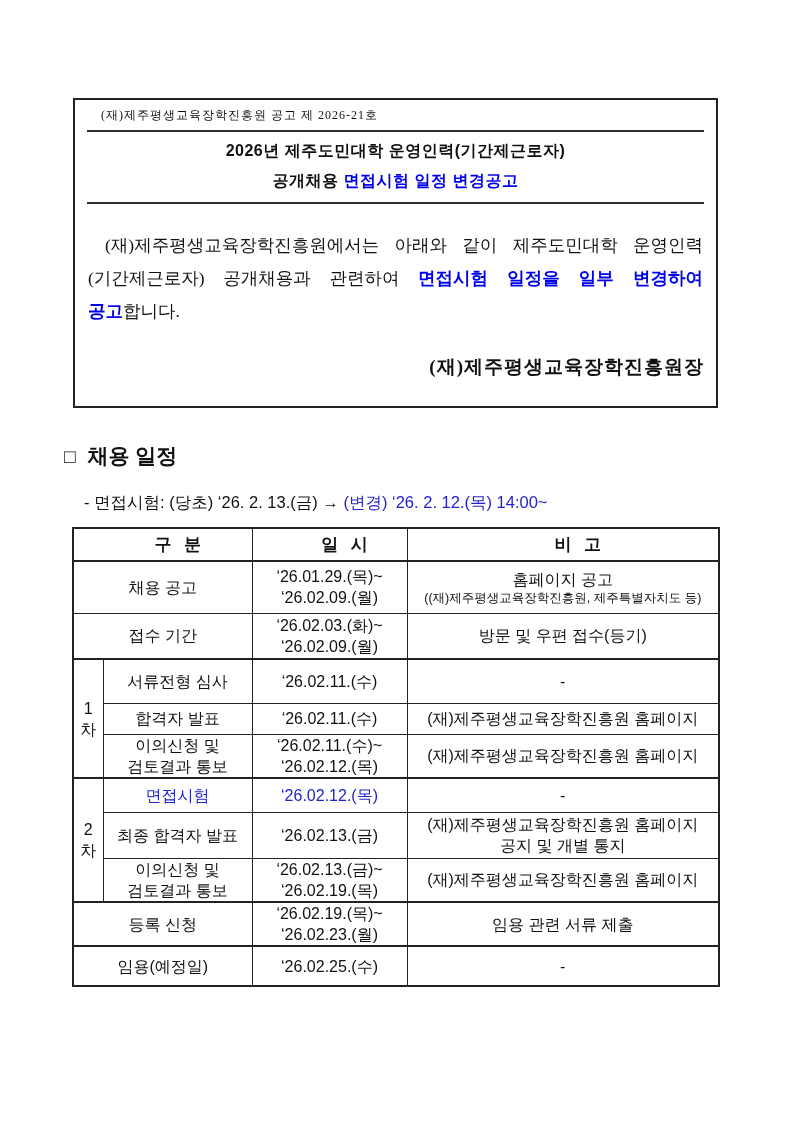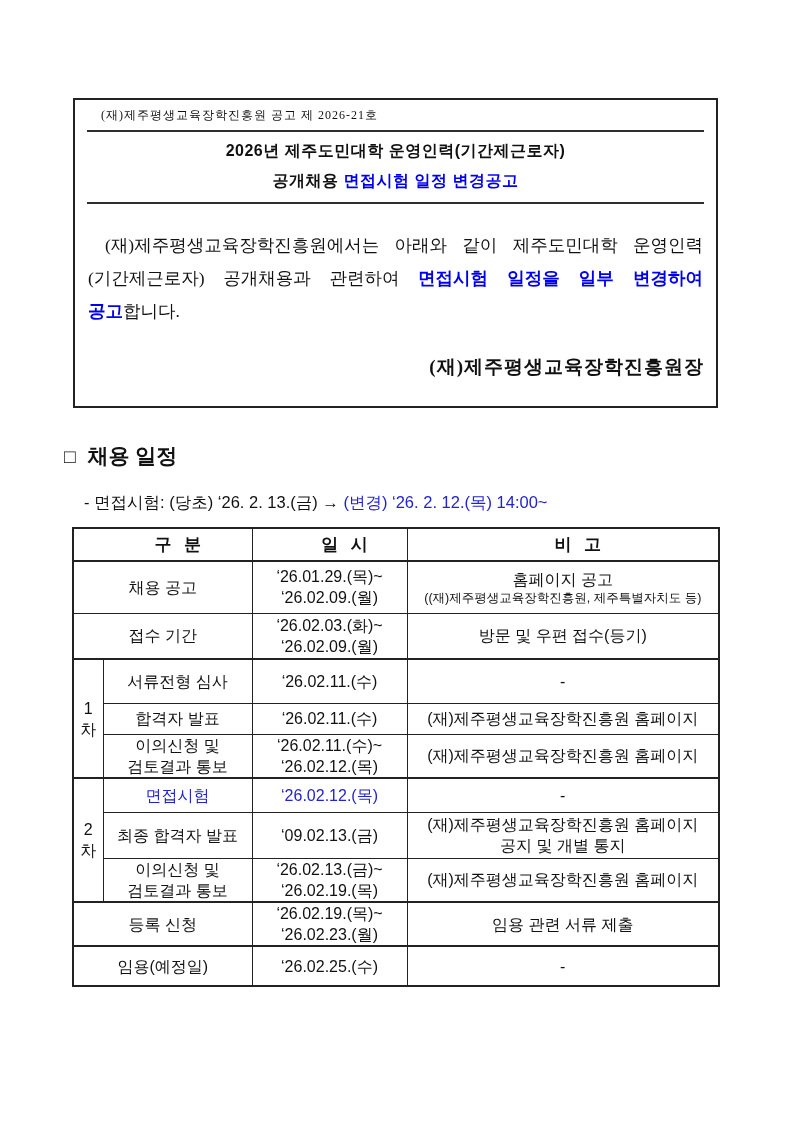--- a/index.html
+++ b/index.html
@@ -196,21 +196,21 @@
       <td class="thick-bottom">(재)제주평생교육장학진흥원 홈페이지</td>
     </tr>
     <tr style="height:34px">
       <td rowspan="3" class="group-cell thick-bottom">2차</td>
       <td class="blue2">면접시험</td>
       <td class="pre blue2">‘26.02.12.(목)</td>
       <td>-</td>
     </tr>
     <tr style="height:46px">
       <td>최종 합격자 발표</td>
-      <td class="pre">‘09.02.13.(금)</td>
+      <td class="pre">‘26.02.13.(금)</td>
       <td class="pre">(재)제주평생교육장학진흥원 홈페이지
 공지 및 개별 통지</td>
     </tr>
     <tr style="height:44px">
       <td class="pre thick-bottom">이의신청 및
 검토결과 통보</td>
       <td class="pre thick-bottom">‘26.02.13.(금)~
 ‘26.02.19.(목)</td>
       <td class="thick-bottom">(재)제주평생교육장학진흥원 홈페이지</td>
     </tr>

